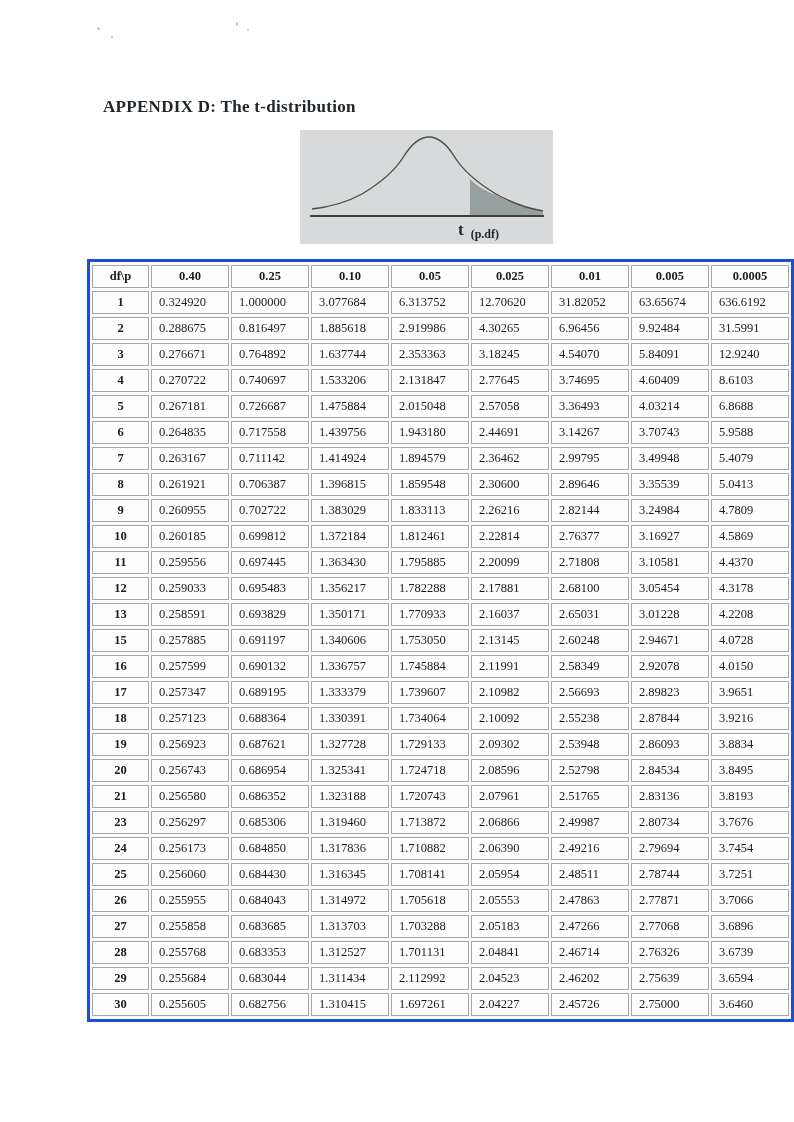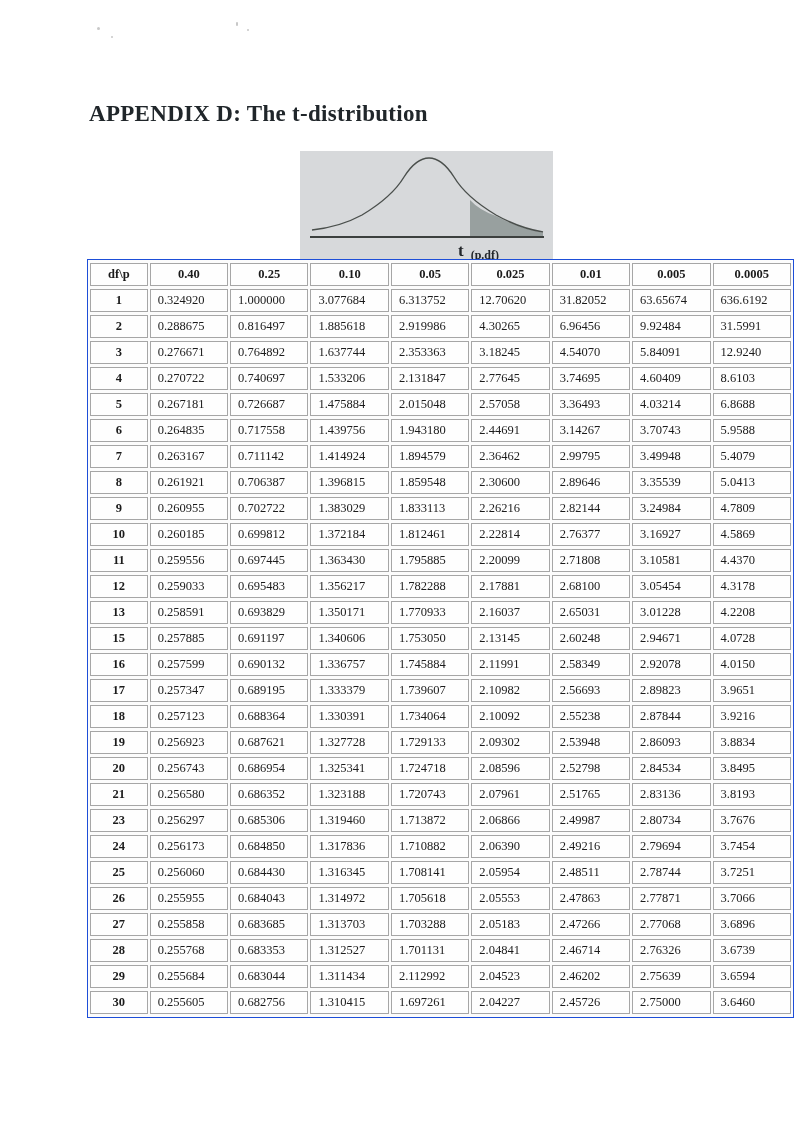--- a/index.html
+++ b/index.html
@@ -4,35 +4,35 @@
 <style>
   html,body { margin:0; padding:0; }
   body {
     width:794px; height:1122px;
     background:#ffffff;
     position:relative;
     font-family:"Liberation Serif", serif;
     overflow:hidden;
   }
   .page-title {
-    position:absolute; left:89px; top:86px;
-    font-size:23px; font-weight:bold;
+    position:absolute; left:103px; top:86px;
+    font-size:17px; font-weight:bold;
     color:#20262a; letter-spacing:0.3px;
     font-family:"Liberation Serif", serif;
   }
   .figure {
-    position:absolute; left:300px; top:151px;
+    position:absolute; left:300px; top:130px;
     width:253px; height:114px;
   }
   .figure svg { display:block; }
   .t-table {
     position:absolute; left:87px; top:259px;
     border-collapse:separate; border-spacing:2px 3px;
     background:#fcfcfc;
-    border:1px solid #1d4ed8;
+    border:3px solid #1d4ed8;
   }
   .t-table td {
     border:1px solid #a6a6a6;
     height:19px;
     font-size:12.5px;
     color:#1b1b1b;
     white-space:nowrap;
     background:#fefefe;
   }
   .corner-cell, .head-cell {

